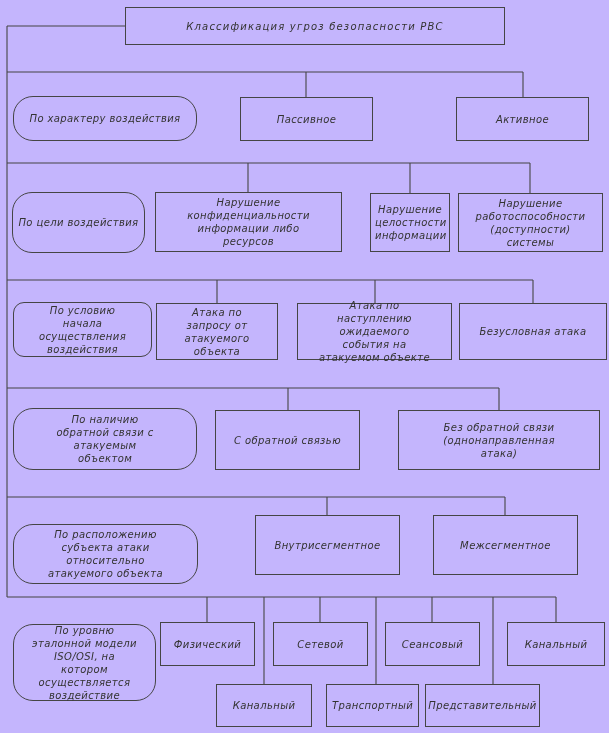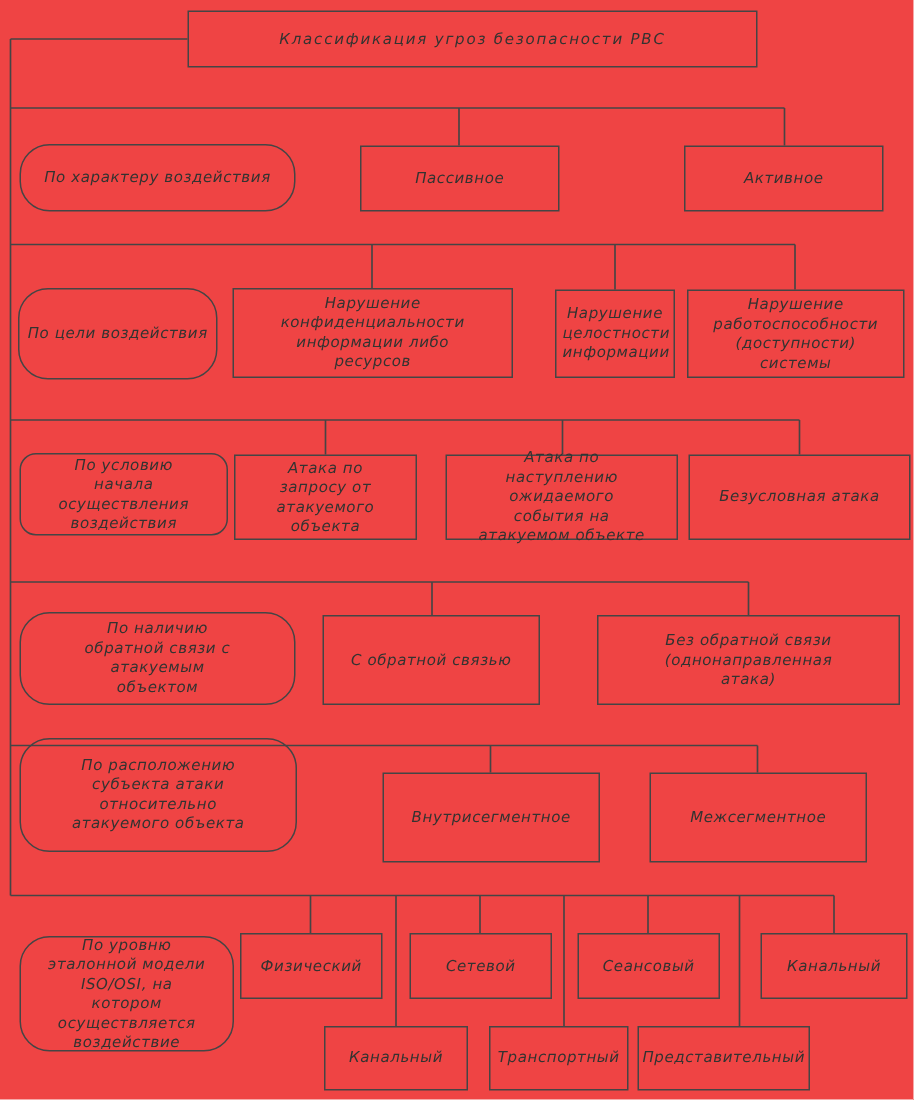--- a/index.html
+++ b/index.html
@@ -1,19 +1,19 @@
 <!DOCTYPE html>
 <html><head>
 <meta charset="utf-8">
 <style>
   html,body { margin:0; padding:0; background:#fbfaf7; }
   .canvas {
     position:relative;
     width:609px; height:733px;
-    background:#ef4444;
+    background:#c4b5fd;
     font-family:"DejaVu Sans", sans-serif;
     overflow:hidden;
   }
   .wires { position:absolute; left:0; top:0; width:609px; height:733px; }
   .wires path { stroke:#454545; stroke-width:1.1; fill:none; }
   .node {
     position:absolute;
     box-sizing:border-box;
     border:1.2px solid #454545;
     display:flex; align-items:center; justify-content:center;
@@ -87,21 +87,21 @@
   <div class="node rounded" style="left:13px; top:408px; width:184px; height:62px;">
     <span class="lbl" style="max-width:115px;">По наличию обратной связи с атакуемым объектом</span>
   </div>
   <div class="node" style="left:215px; top:410px; width:145px; height:60px;">
     <span class="lbl">С обратной связью</span>
   </div>
   <div class="node" style="left:398px; top:410px; width:202px; height:60px;">
     <span class="lbl" style="max-width:140px;">Без обратной связи (однонаправленная атака)</span>
   </div>
 
-  <div class="node rounded" style="left:13px; top:492px; width:185px; height:76px;">
+  <div class="node rounded" style="left:13px; top:524px; width:185px; height:60px;">
     <span class="lbl" style="max-width:140px;">По расположению субъекта атаки относительно атакуемого объекта</span>
   </div>
   <div class="node" style="left:255px; top:515px; width:145px; height:60px;">
     <span class="lbl">Внутрисегментное</span>
   </div>
   <div class="node" style="left:433px; top:515px; width:145px; height:60px;">
     <span class="lbl">Межсегментное</span>
   </div>
 
   <div class="node rounded" style="left:13px; top:624px; width:143px; height:77px;">

